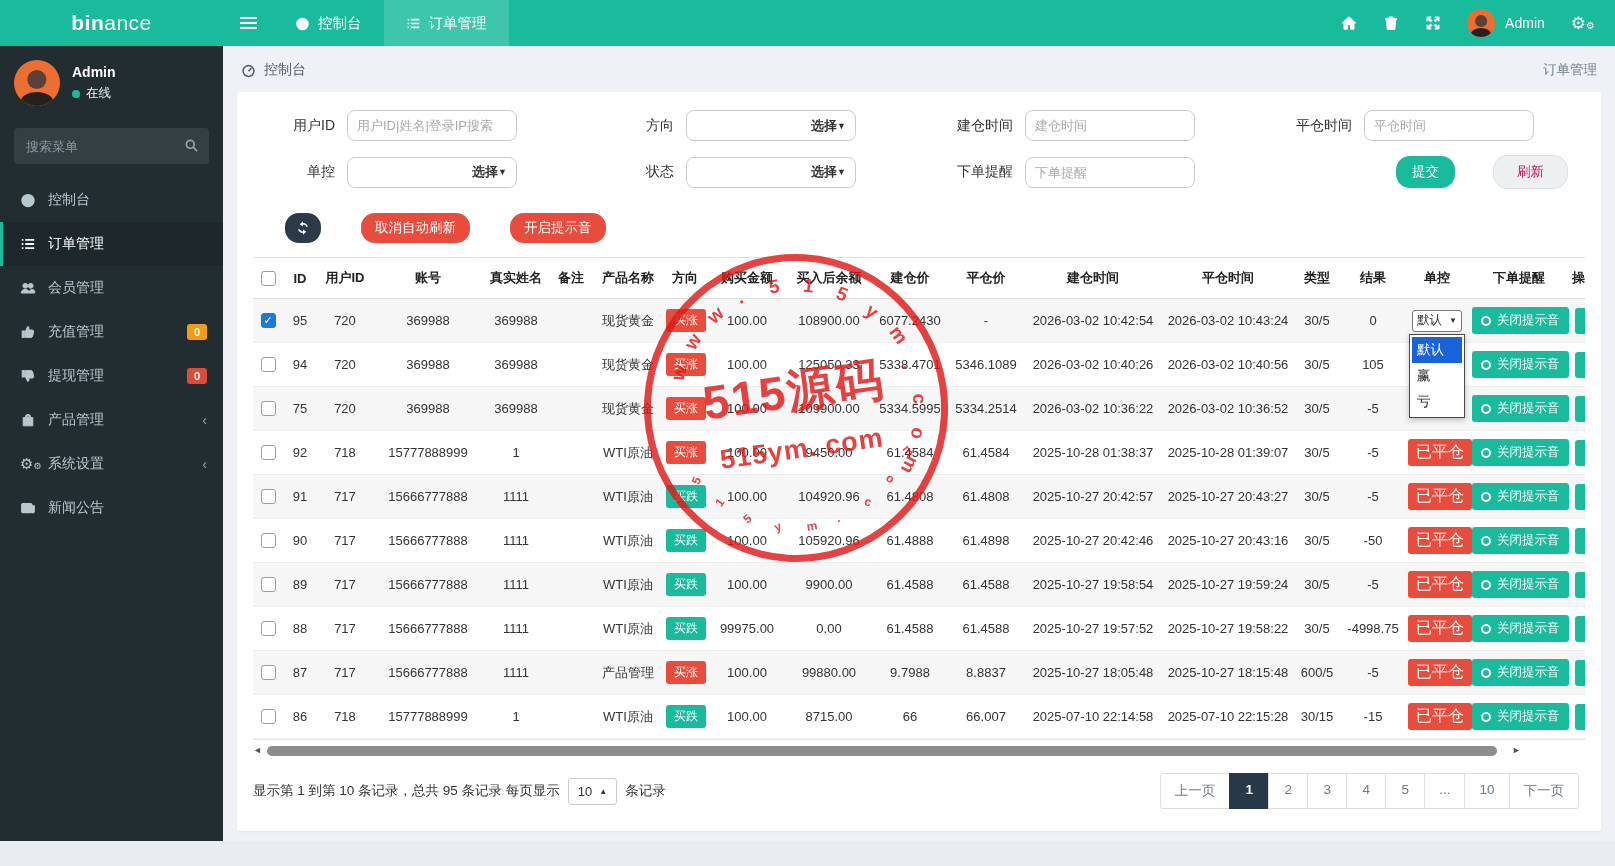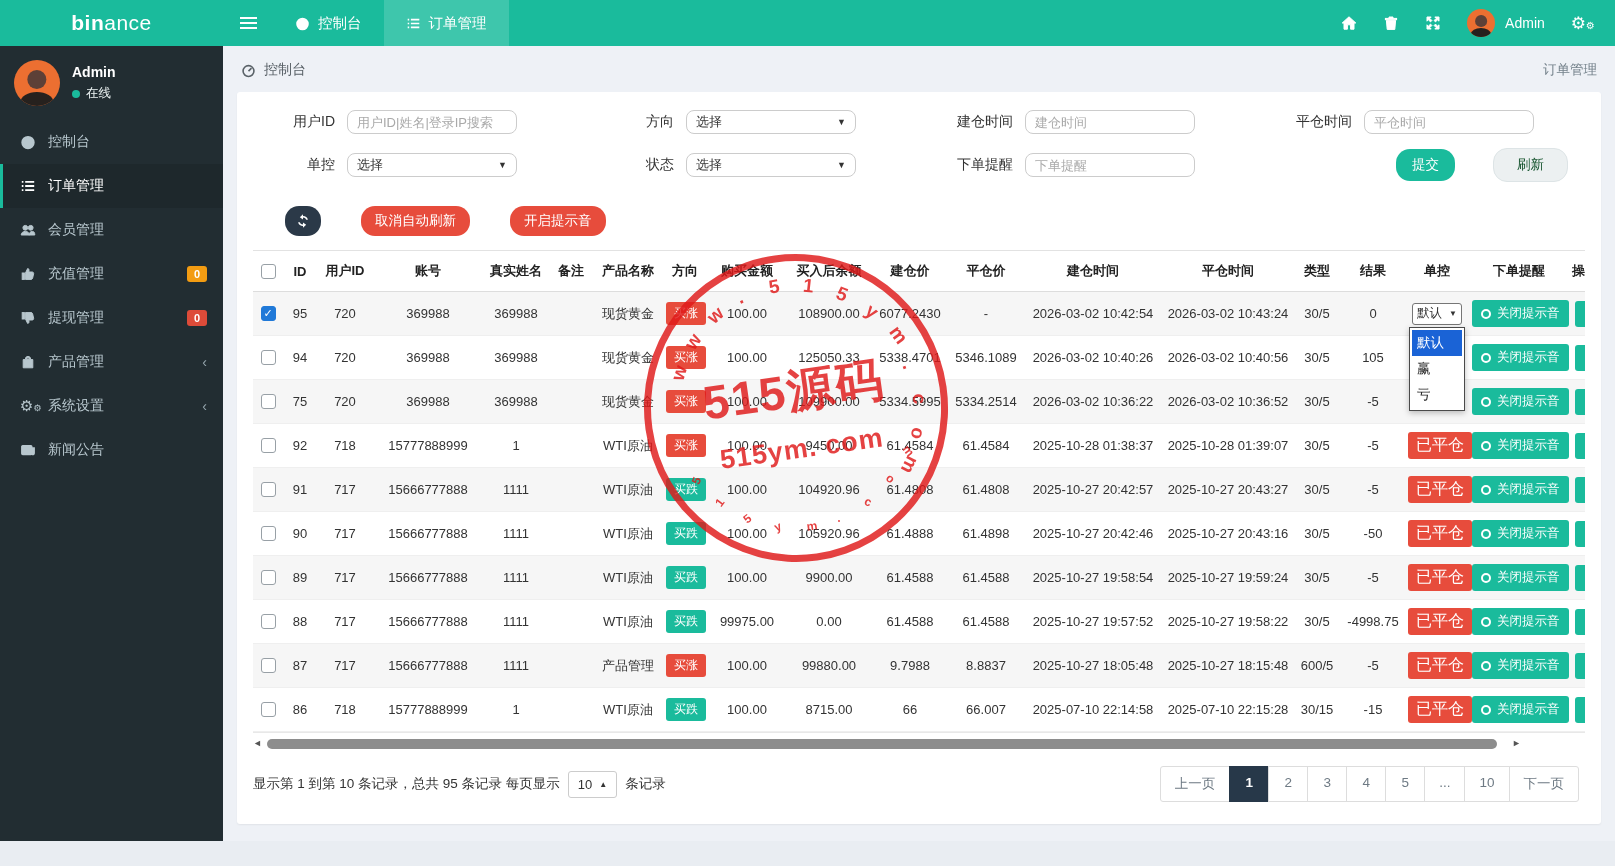--- a/index.html
+++ b/index.html
@@ -57,29 +57,29 @@
   .breadcrumb .left { display:flex; align-items:center; gap:8px; }
   .breadcrumb svg { width:15px; height:15px; fill:none; stroke:#5a6268; }
   .breadcrumb .right { color:#73808a; font-size:13.5px; }
 
   .panel { background:#fff; margin:0 14px; border-radius:3px; box-shadow:0 1px 2px rgba(0,0,0,.06); padding:18px 16px 22px; position:relative; }
 
   
   .filters { display:grid; grid-template-columns:repeat(4,1fr); gap:14px 24px; }
   .fgroup { display:flex; align-items:center; }
   .fgroup label { width:82px; text-align:right; margin-right:12px; color:#333; font-size:14px; flex:none; }
-  .fctl { width:170px; height:24px; border:1px solid #ccc; border-radius:8px; background:#fff; font-size:13px; display:flex; align-items:center; padding:0 9px; color:#333; }
+  .fctl { width:170px; height:31px; border:1px solid #ccc; border-radius:8px; background:#fff; font-size:13px; display:flex; align-items:center; padding:0 9px; color:#333; }
   input.fctl { outline:none; }
   input.fctl::placeholder { color:#a9a9a9; }
-  .fselect { justify-content:space-between; cursor:pointer; }
+  .fselect { justify-content:flex-end; cursor:pointer;font-weight:bold; }
   .fselect .caret { font-size:9px; color:#333; }
   .fbuttons { display:flex; gap:6px; margin-left:94px; }
   .btn { border:none; border-radius:14px; cursor:pointer; font-size:13.5px; font-family:Liberation Serif, serif;margin-left:32px; }
   .btn-submit { background:#1abb9c; color:#fff; padding:7px 16px; }
-  .btn-refresh2 { background:#ecf0f1; color:#14532d; padding:7px 23px; border:1px solid #dde4e6; }
+  .btn-refresh2 { background:#ecf0f1; color:#be185d; padding:7px 23px; border:1px solid #dde4e6; }
 
   
   .toolbar { display:flex; gap:8px; margin-top:24px; }
   .btn-dark { background:#2b3948; color:#fff; width:36px; height:30px; display:flex; align-items:center; justify-content:center; }
   .btn-dark svg { width:14px; height:14px; fill:#fff; }
   .btn-red { background:#e74c3c; color:#fff; padding:6px 14px; font-size:13.5px; height:30px; }
 
   
   .tablewrap { margin-top:14px; overflow:hidden; border-bottom:1px solid #e8e8e8; }
   table { border-collapse:collapse; table-layout:fixed; width:1340px; font-size:13px; }
@@ -196,20 +196,27 @@
           <div class="head"></div>
           <div class="body"></div>
         </div>
       <div>
         <div class="user-name">Admin</div>
         <div class="user-status">
             <span class="dot"></span>
             <span>在线</span>
           </div>
       </div>
+    </div>
+    <div class="side-search">
+      <input placeholder="搜索菜单" style="">
+      <svg class="sicon" viewBox="0 0 16 16">
+          <circle cx="6.7" cy="6.7" r="4.2" stroke-width="1.7"></circle>
+          <path d="M10 10l4 4" stroke-width="1.7"></path>
+        </svg>
     </div>
     <ul class="menu" id="sidemenu">
         <li class="">
           <span style="display:flex;width:16px">
             <svg viewBox="0 0 16 16" fill="none">
               <circle cx="8" cy="8.6" r="5.8" stroke-width="1.8"></circle>
               <path d="M8 8.6l3.2-3.2" stroke-width="1.8"></path>
             </svg>
           </span>
           <span class="lbl">控制台</span>

